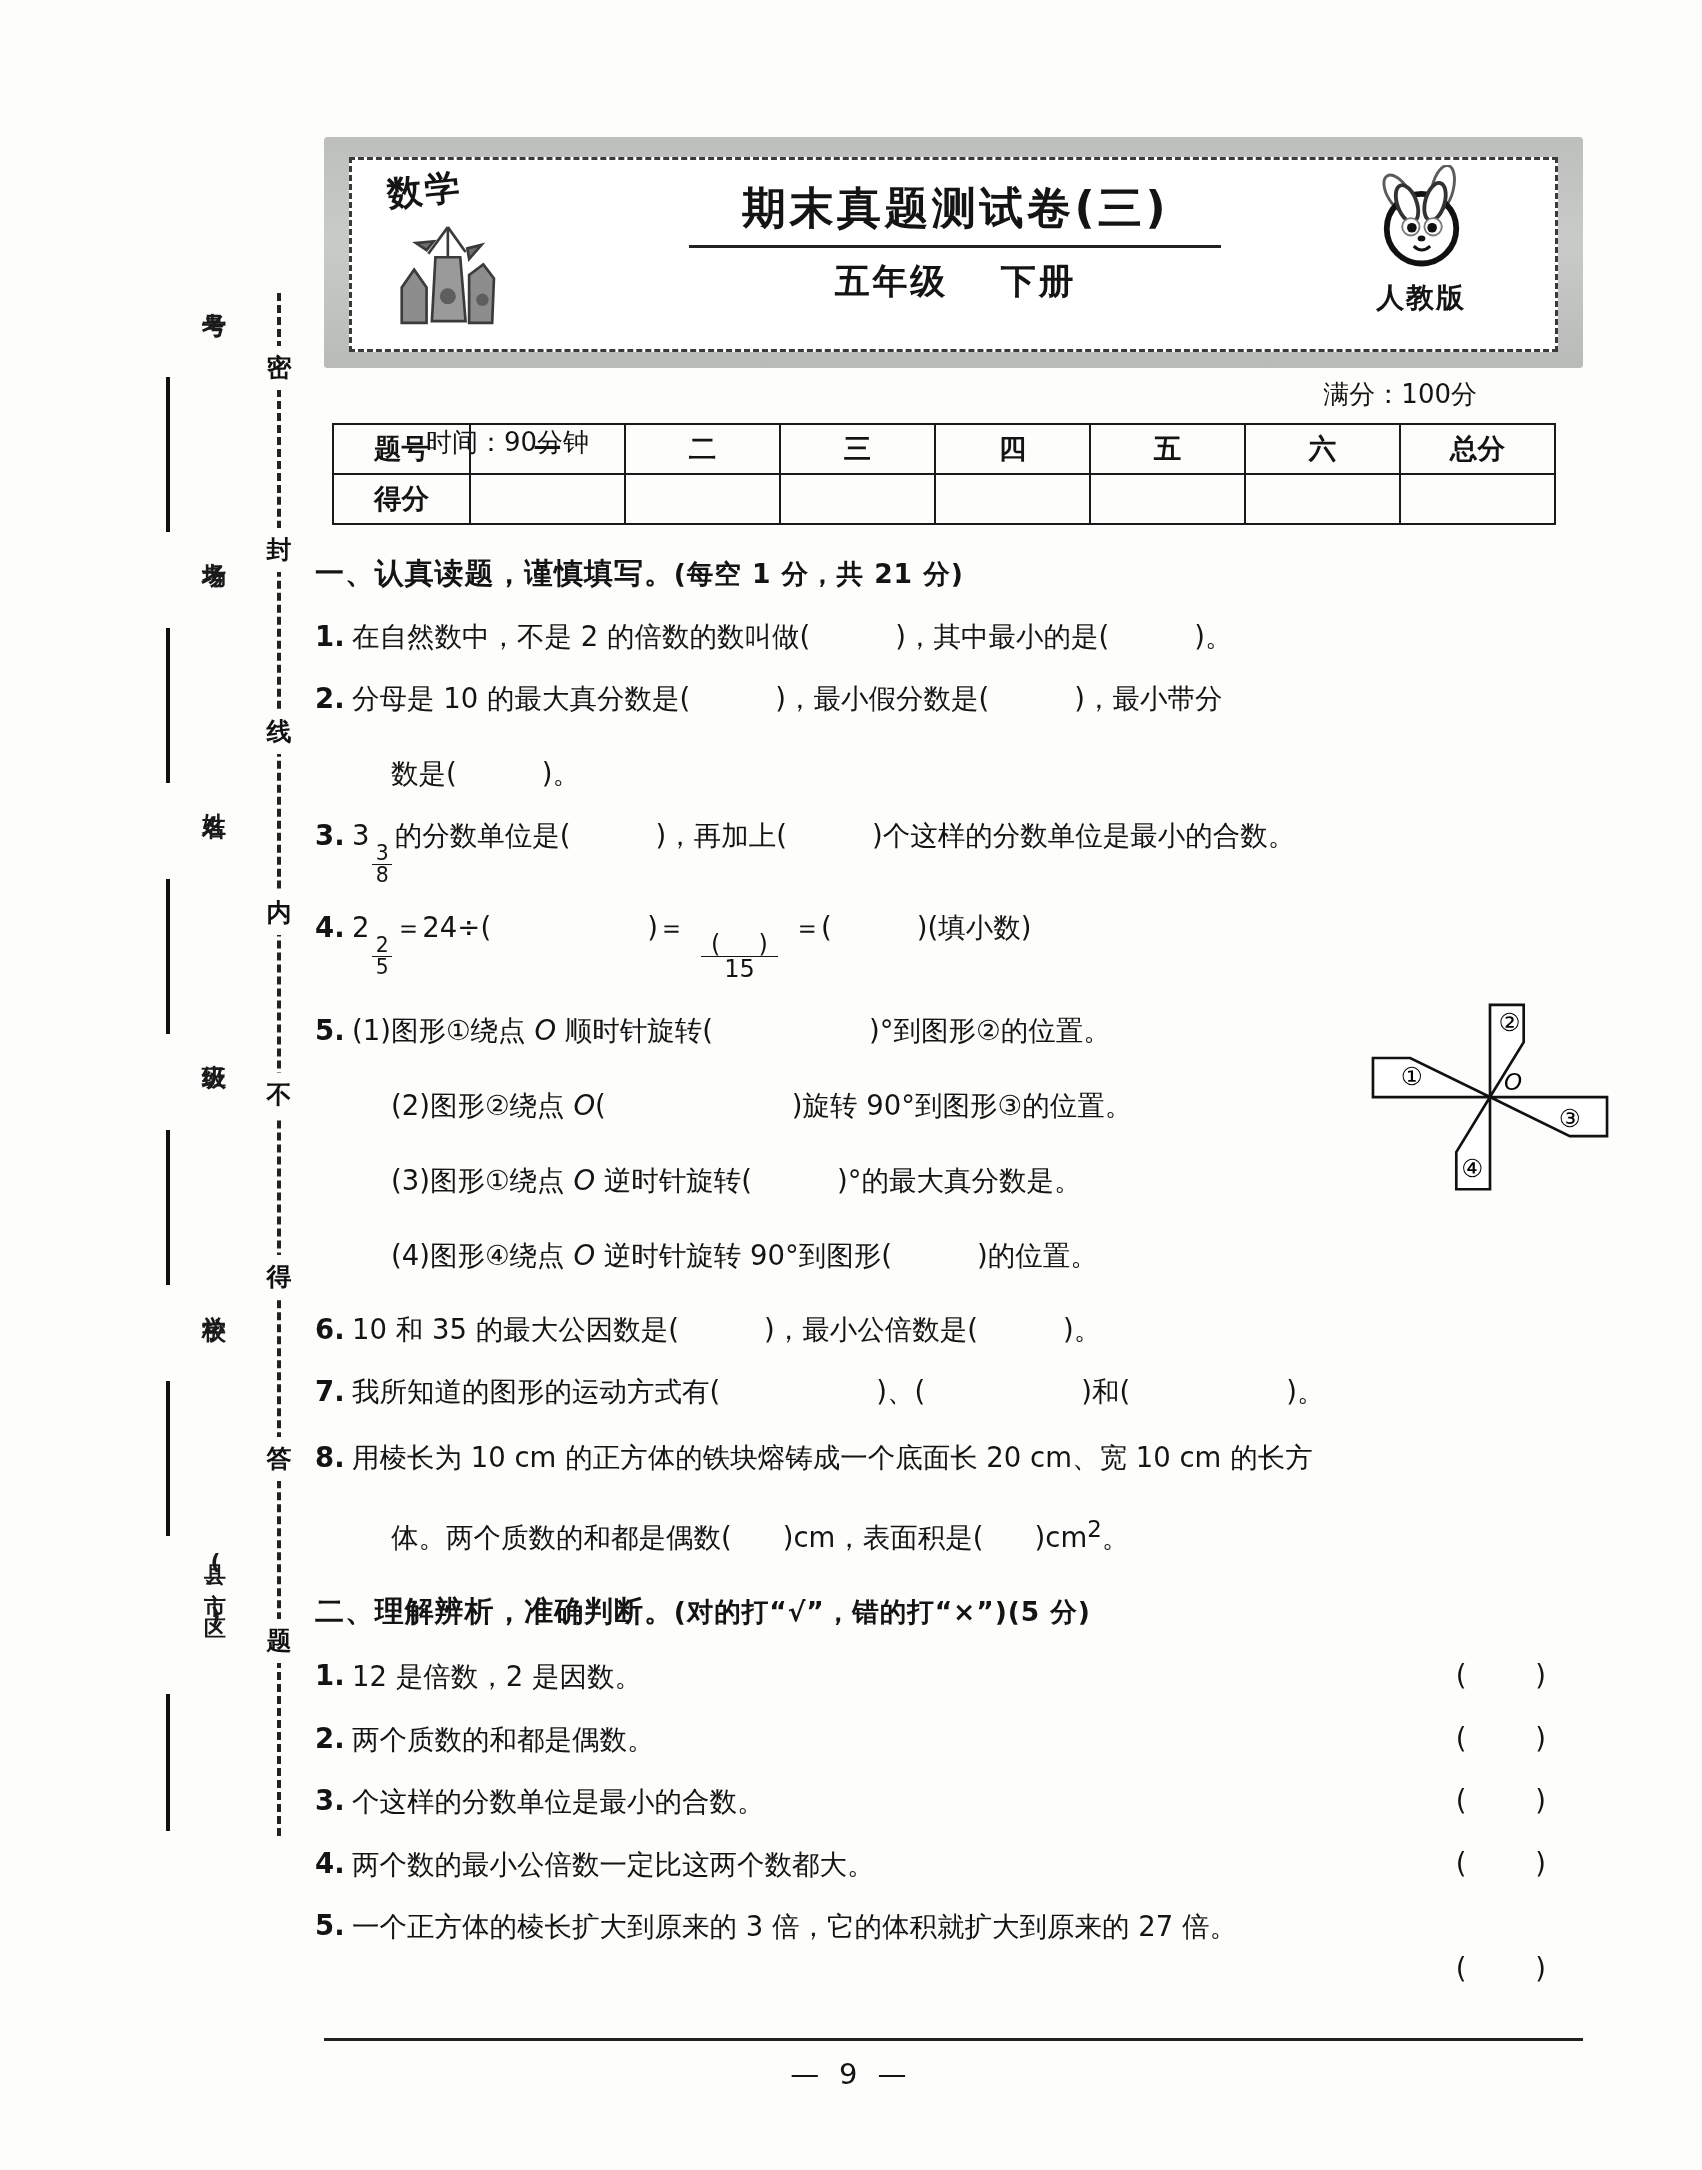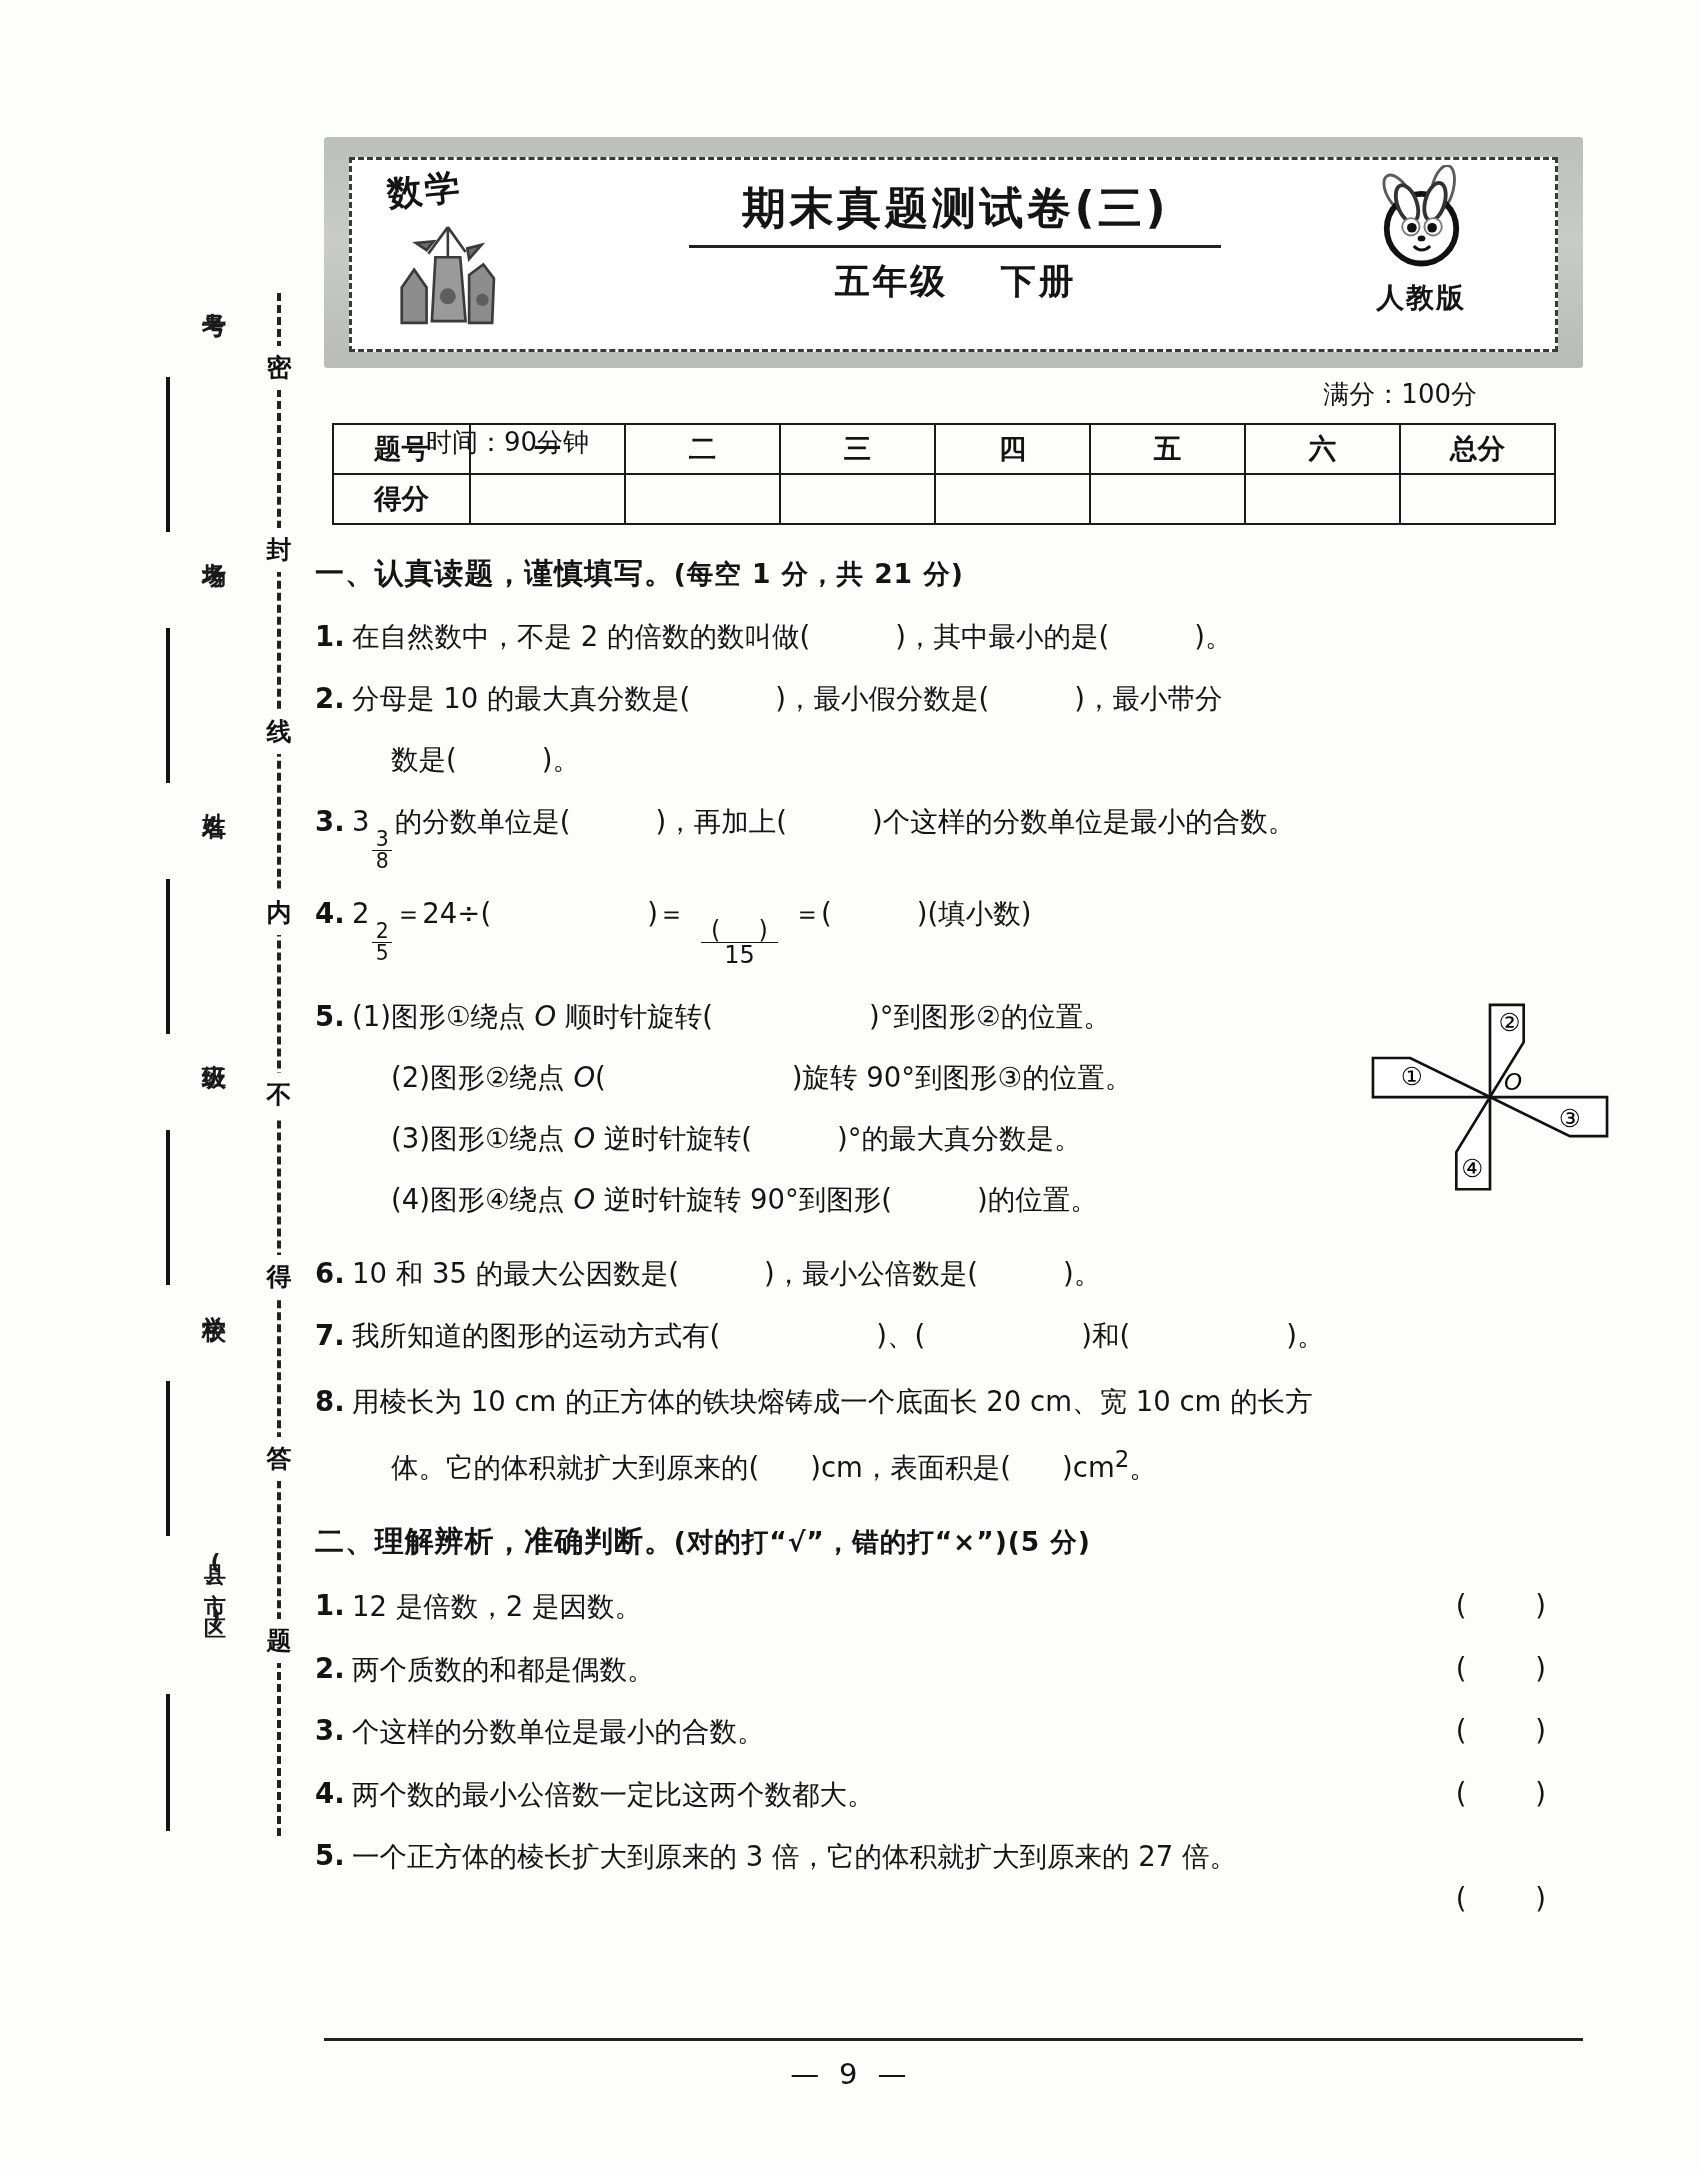--- a/index.html
+++ b/index.html
@@ -98,21 +98,21 @@
     font-size:29px;font-weight:700;letter-spacing:0.9px;margin:0 0 23px 0;
     font-family:"DejaVu Sans","Liberation Sans",sans-serif;
   }
   .sect-head .note{font-weight:700;font-size:26.6px;}
   .q{
     font-size:27.5px;line-height:1.42;margin:0 0 23px 0;padding-left:37px;
     position:relative;
     font-family:"DejaVu Sans","Liberation Sans",sans-serif;
   }
   .q .num{position:absolute;left:0;top:0;font-weight:700;}
-  .q .sub{display:block;padding-left:0;margin-top:22px;}
+  .q .sub{display:block;padding-left:0;margin-top:36px;}
   .indent{display:inline-block;width:39px;}
   .blank{display:inline-block;min-width:85px;}
   .blank-lg{display:inline-block;min-width:156px;}
   .blank-sm{display:inline-block;min-width:51px;}
 
   
   .frac{display:inline-flex;flex-direction:column;align-items:center;
         vertical-align:-0.55em;margin:0 2.7px;line-height:1;}
   .frac .n{font-size:20.4px;padding:0 3.5px;}
   .frac .d{font-size:20.4px;padding:0 3.5px;border-top:1.8px solid #141414;}
@@ -297,21 +297,21 @@
     </div>
 
     <div class="q" style="margin-bottom:26.6px;">
       <span class="num">7.</span>
       <span>我所知道的图形的运动方式有(</span><span class="blank-lg"></span><span>)、(</span><span class="blank-lg"></span><span>)和(</span><span class="blank-lg"></span><span>)。</span>
     </div>
 
     <div class="q" style="margin-bottom:35px;">
       <span class="num">8.</span>
       <span>用棱长为 10 cm 的正方体的铁块熔铸成一个底面长 20 cm、宽 10 cm 的长方</span>
-      <span class="sub"><span class="indent"></span><span>体。它的体积就扩大到原来的(</span><span class="blank-sm"></span><span>)cm，表面积是(</span><span class="blank-sm"></span><span>)cm</span><sup>2</sup><span>。</span></span>
+      <span class="sub"><span class="indent"></span><span>体。两个质数的和都是偶数(</span><span class="blank-sm"></span><span>)cm，表面积是(</span><span class="blank-sm"></span><span>)cm</span><sup>2</sup><span>。</span></span>
     </div>
 
     <div class="sect-head" style="margin-top:30px;margin-bottom:26.6px;">
       <span>二、理解辨析，准确判断。</span><span class="note">(对的打“√”，错的打“×”)(5 分)</span>
     </div>
 
     <div class="tf">
       <span class="num">1.</span>
       <span>12 是倍数，2 是因数。</span>
       <span class="paren">(  )</span>

